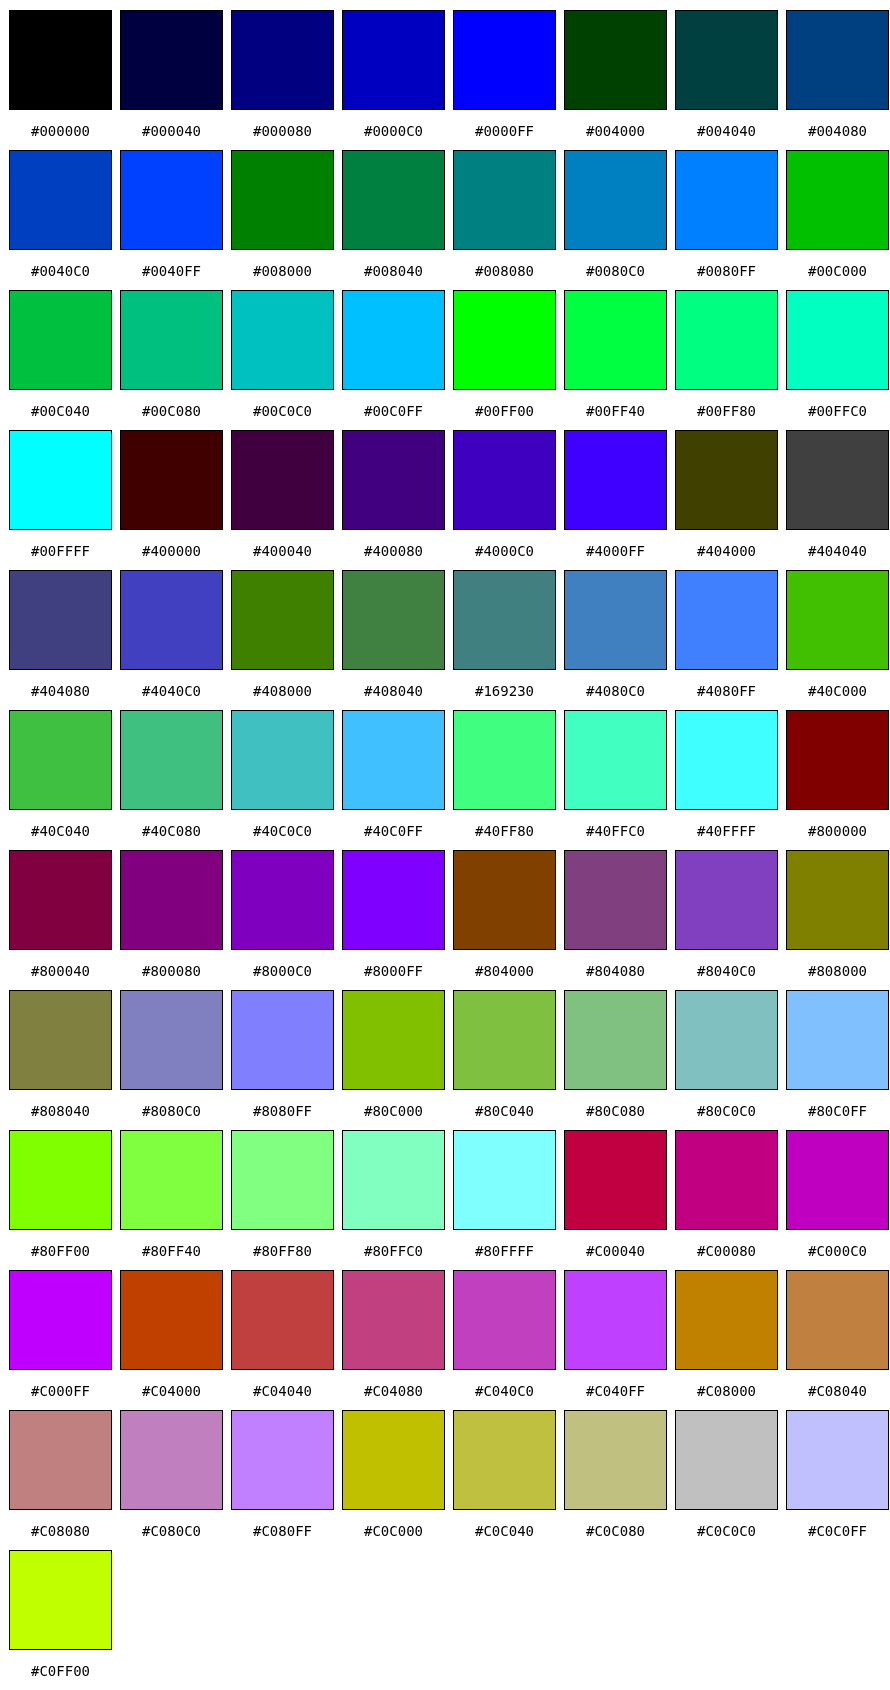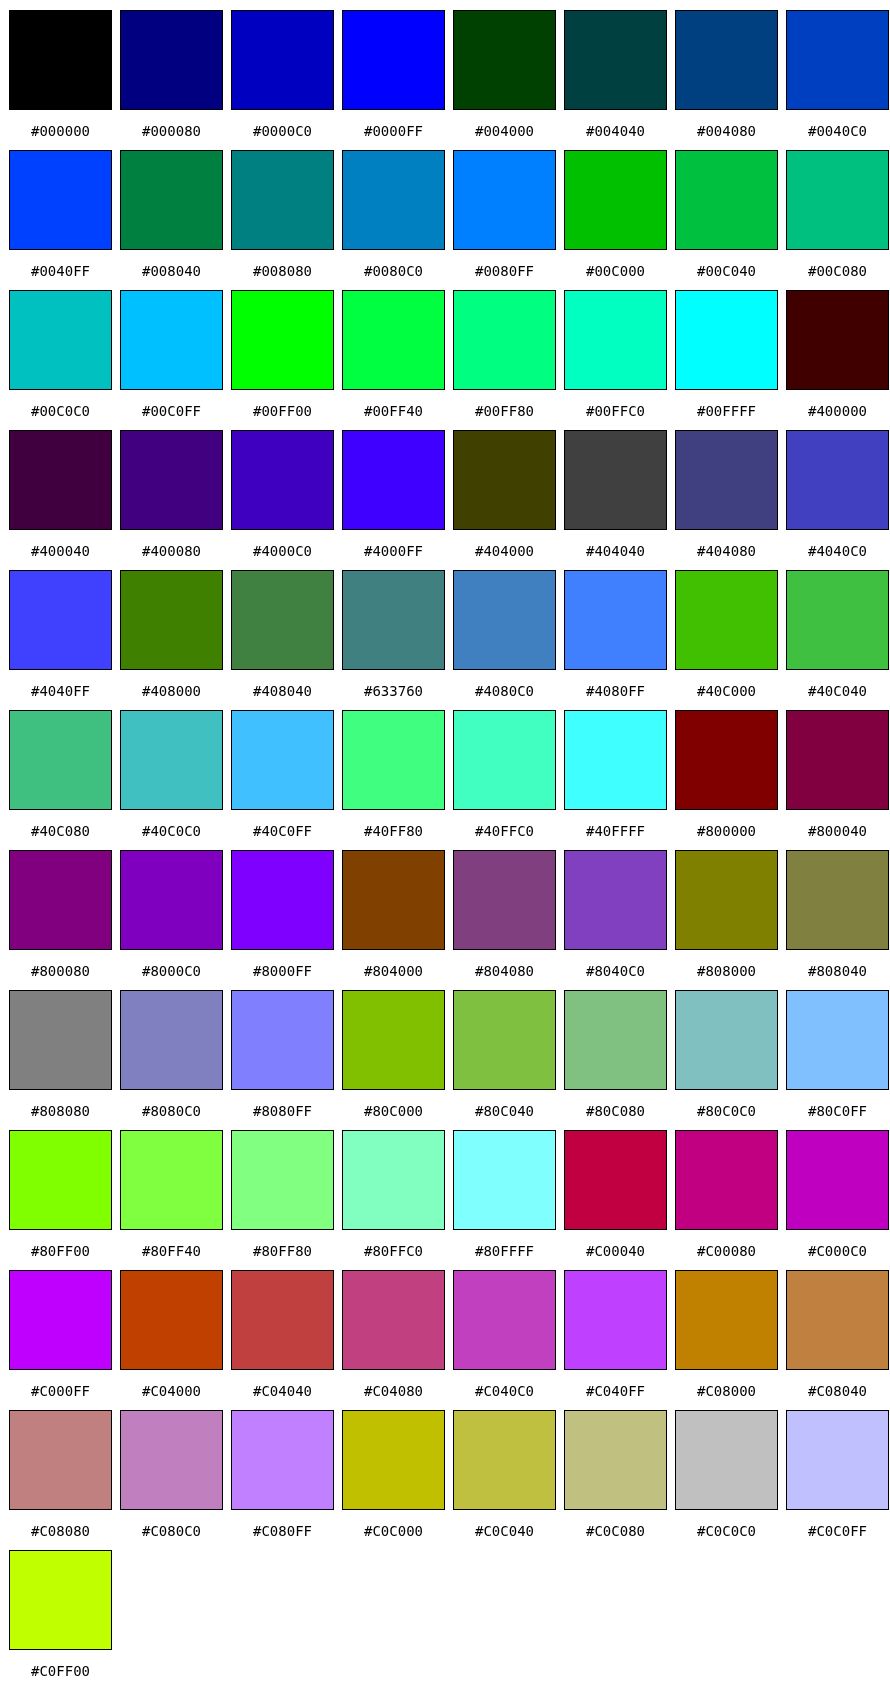--- a/index.html
+++ b/index.html
@@ -51,20 +51,24 @@
 </style>
 </head>
 <body>
 
 <div id="palette-grid">
     <div class="swatch-cell">
       <div class="swatch-chip" style="background-color: rgb(0, 0, 0); border-color: rgb(0, 0, 0);"></div>
       <div class="swatch-label">#000000</div>
     </div>
     <div class="swatch-cell">
+      <div class="swatch-chip" style="background-color: rgb(0, 0, 64); border-color: rgb(0, 0, 0);"></div>
+      <div class="swatch-label">#000040</div>
+    </div>
+    <div class="swatch-cell">
       <div class="swatch-chip" style="background-color: rgb(0, 0, 128); border-color: rgb(0, 0, 0);"></div>
       <div class="swatch-label">#000080</div>
     </div>
     <div class="swatch-cell">
       <div class="swatch-chip" style="background-color: rgb(0, 0, 192); border-color: rgb(0, 0, 0);"></div>
       <div class="swatch-label">#0000C0</div>
     </div>
     <div class="swatch-cell">
       <div class="swatch-chip" style="background-color: rgb(0, 0, 255); border-color: rgb(0, 0, 0);"></div>
       <div class="swatch-label">#0000FF</div>
@@ -83,20 +87,24 @@
     </div>
     <div class="swatch-cell">
       <div class="swatch-chip" style="background-color: rgb(0, 64, 192); border-color: rgb(0, 0, 0);"></div>
       <div class="swatch-label">#0040C0</div>
     </div>
     <div class="swatch-cell">
       <div class="swatch-chip" style="background-color: rgb(0, 64, 255); border-color: rgb(0, 0, 0);"></div>
       <div class="swatch-label">#0040FF</div>
     </div>
     <div class="swatch-cell">
+      <div class="swatch-chip" style="background-color: rgb(0, 128, 0); border-color: rgb(0, 0, 0);"></div>
+      <div class="swatch-label">#008000</div>
+    </div>
+    <div class="swatch-cell">
       <div class="swatch-chip" style="background-color: rgb(0, 128, 64); border-color: rgb(0, 0, 0);"></div>
       <div class="swatch-label">#008040</div>
     </div>
     <div class="swatch-cell">
       <div class="swatch-chip" style="background-color: rgb(0, 128, 128); border-color: rgb(0, 0, 0);"></div>
       <div class="swatch-label">#008080</div>
     </div>
     <div class="swatch-cell">
       <div class="swatch-chip" style="background-color: rgb(0, 128, 192); border-color: rgb(0, 0, 0);"></div>
       <div class="swatch-label">#0080C0</div>
@@ -175,34 +183,30 @@
     </div>
     <div class="swatch-cell">
       <div class="swatch-chip" style="background-color: rgb(64, 64, 128); border-color: rgb(0, 0, 0);"></div>
       <div class="swatch-label">#404080</div>
     </div>
     <div class="swatch-cell">
       <div class="swatch-chip" style="background-color: rgb(64, 64, 192); border-color: rgb(0, 0, 0);"></div>
       <div class="swatch-label">#4040C0</div>
     </div>
     <div class="swatch-cell">
-      <div class="swatch-chip" style="background-color: rgb(64, 64, 255); border-color: rgb(0, 0, 0);"></div>
-      <div class="swatch-label">#4040FF</div>
-    </div>
-    <div class="swatch-cell">
       <div class="swatch-chip" style="background-color: rgb(64, 128, 0); border-color: rgb(0, 0, 0);"></div>
       <div class="swatch-label">#408000</div>
     </div>
     <div class="swatch-cell">
       <div class="swatch-chip" style="background-color: rgb(64, 128, 64); border-color: rgb(0, 0, 0);"></div>
       <div class="swatch-label">#408040</div>
     </div>
     <div class="swatch-cell">
       <div class="swatch-chip" style="background-color: rgb(64, 128, 128); border-color: rgb(0, 0, 0);"></div>
-      <div class="swatch-label">#633760</div>
+      <div class="swatch-label">#169230</div>
     </div>
     <div class="swatch-cell">
       <div class="swatch-chip" style="background-color: rgb(64, 128, 192); border-color: rgb(0, 0, 0);"></div>
       <div class="swatch-label">#4080C0</div>
     </div>
     <div class="swatch-cell">
       <div class="swatch-chip" style="background-color: rgb(64, 128, 255); border-color: rgb(0, 0, 0);"></div>
       <div class="swatch-label">#4080FF</div>
     </div>
     <div class="swatch-cell">
@@ -269,24 +273,20 @@
       <div class="swatch-chip" style="background-color: rgb(128, 64, 192); border-color: rgb(0, 0, 0);"></div>
       <div class="swatch-label">#8040C0</div>
     </div>
     <div class="swatch-cell">
       <div class="swatch-chip" style="background-color: rgb(128, 128, 0); border-color: rgb(0, 0, 0);"></div>
       <div class="swatch-label">#808000</div>
     </div>
     <div class="swatch-cell">
       <div class="swatch-chip" style="background-color: rgb(128, 128, 64); border-color: rgb(0, 0, 0);"></div>
       <div class="swatch-label">#808040</div>
-    </div>
-    <div class="swatch-cell">
-      <div class="swatch-chip" style="background-color: rgb(128, 128, 128); border-color: rgb(0, 0, 0);"></div>
-      <div class="swatch-label">#808080</div>
     </div>
     <div class="swatch-cell">
       <div class="swatch-chip" style="background-color: rgb(128, 128, 192); border-color: rgb(0, 0, 0);"></div>
       <div class="swatch-label">#8080C0</div>
     </div>
     <div class="swatch-cell">
       <div class="swatch-chip" style="background-color: rgb(128, 128, 255); border-color: rgb(0, 0, 0);"></div>
       <div class="swatch-label">#8080FF</div>
     </div>
     <div class="swatch-cell">

